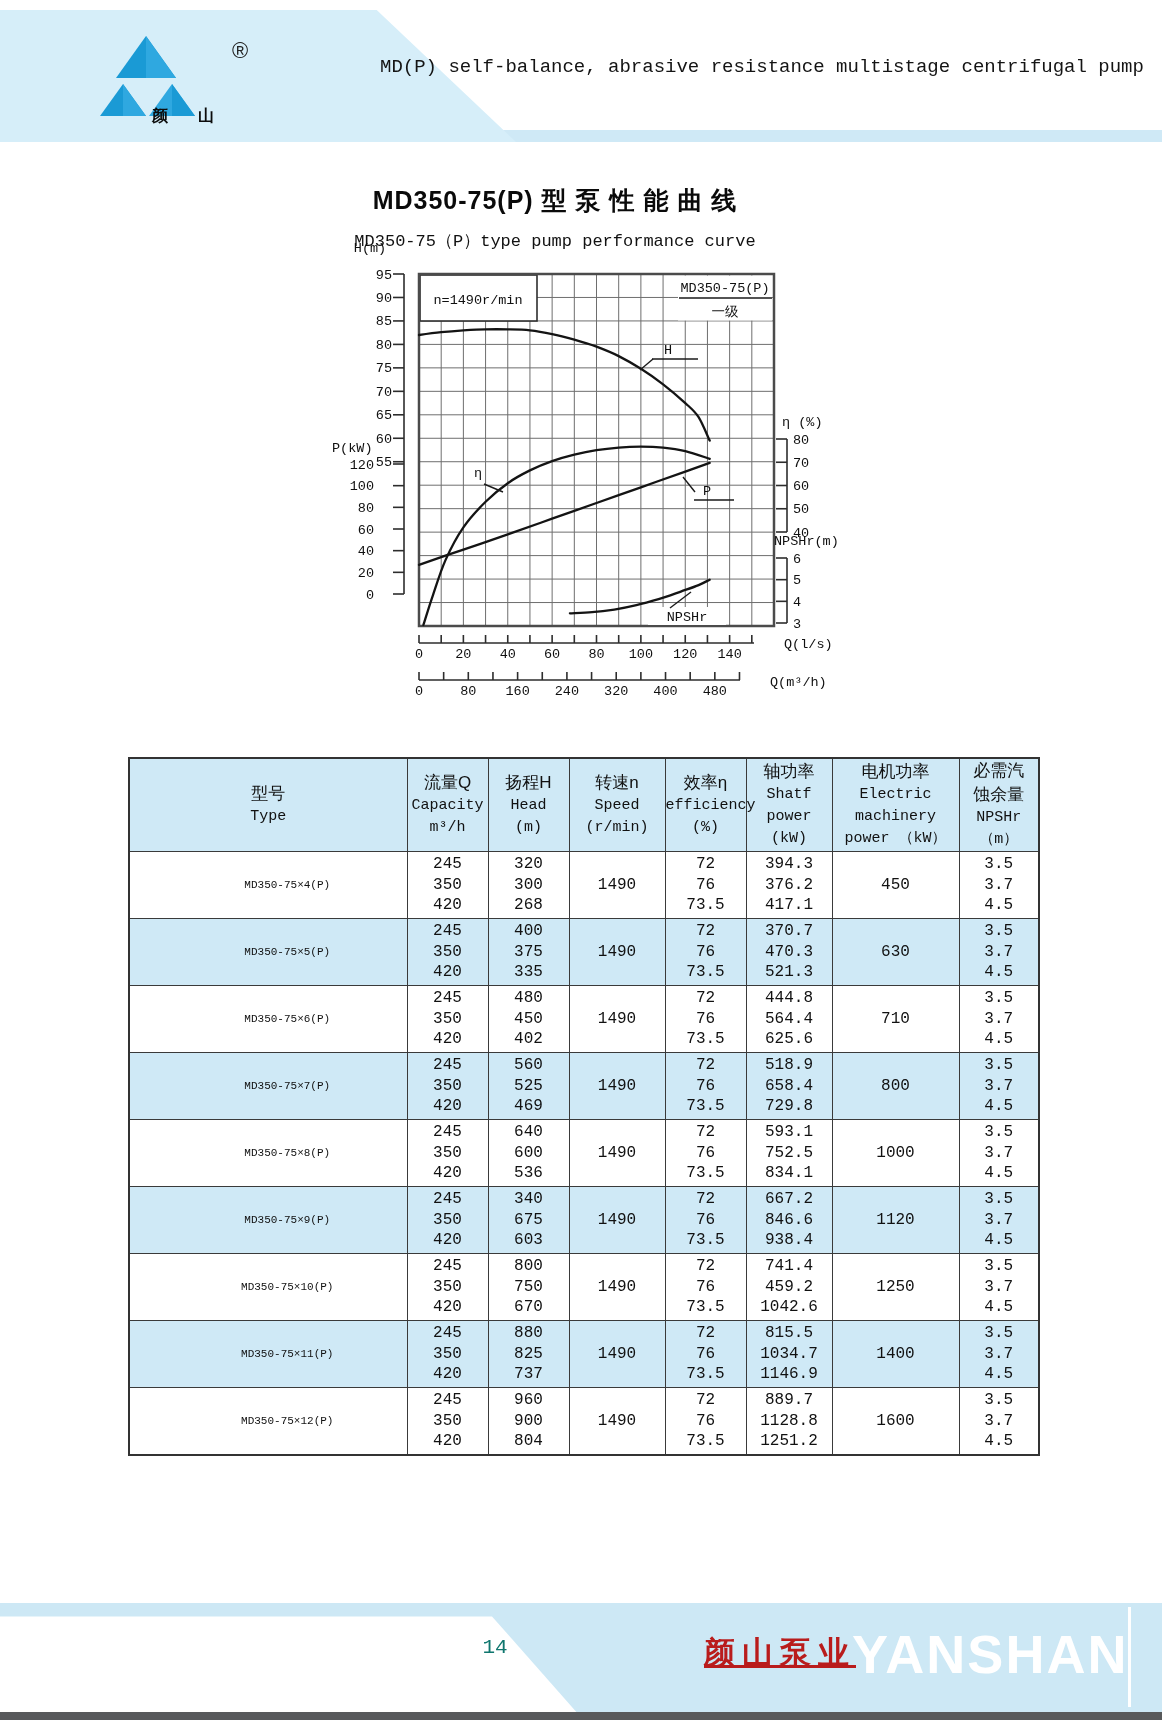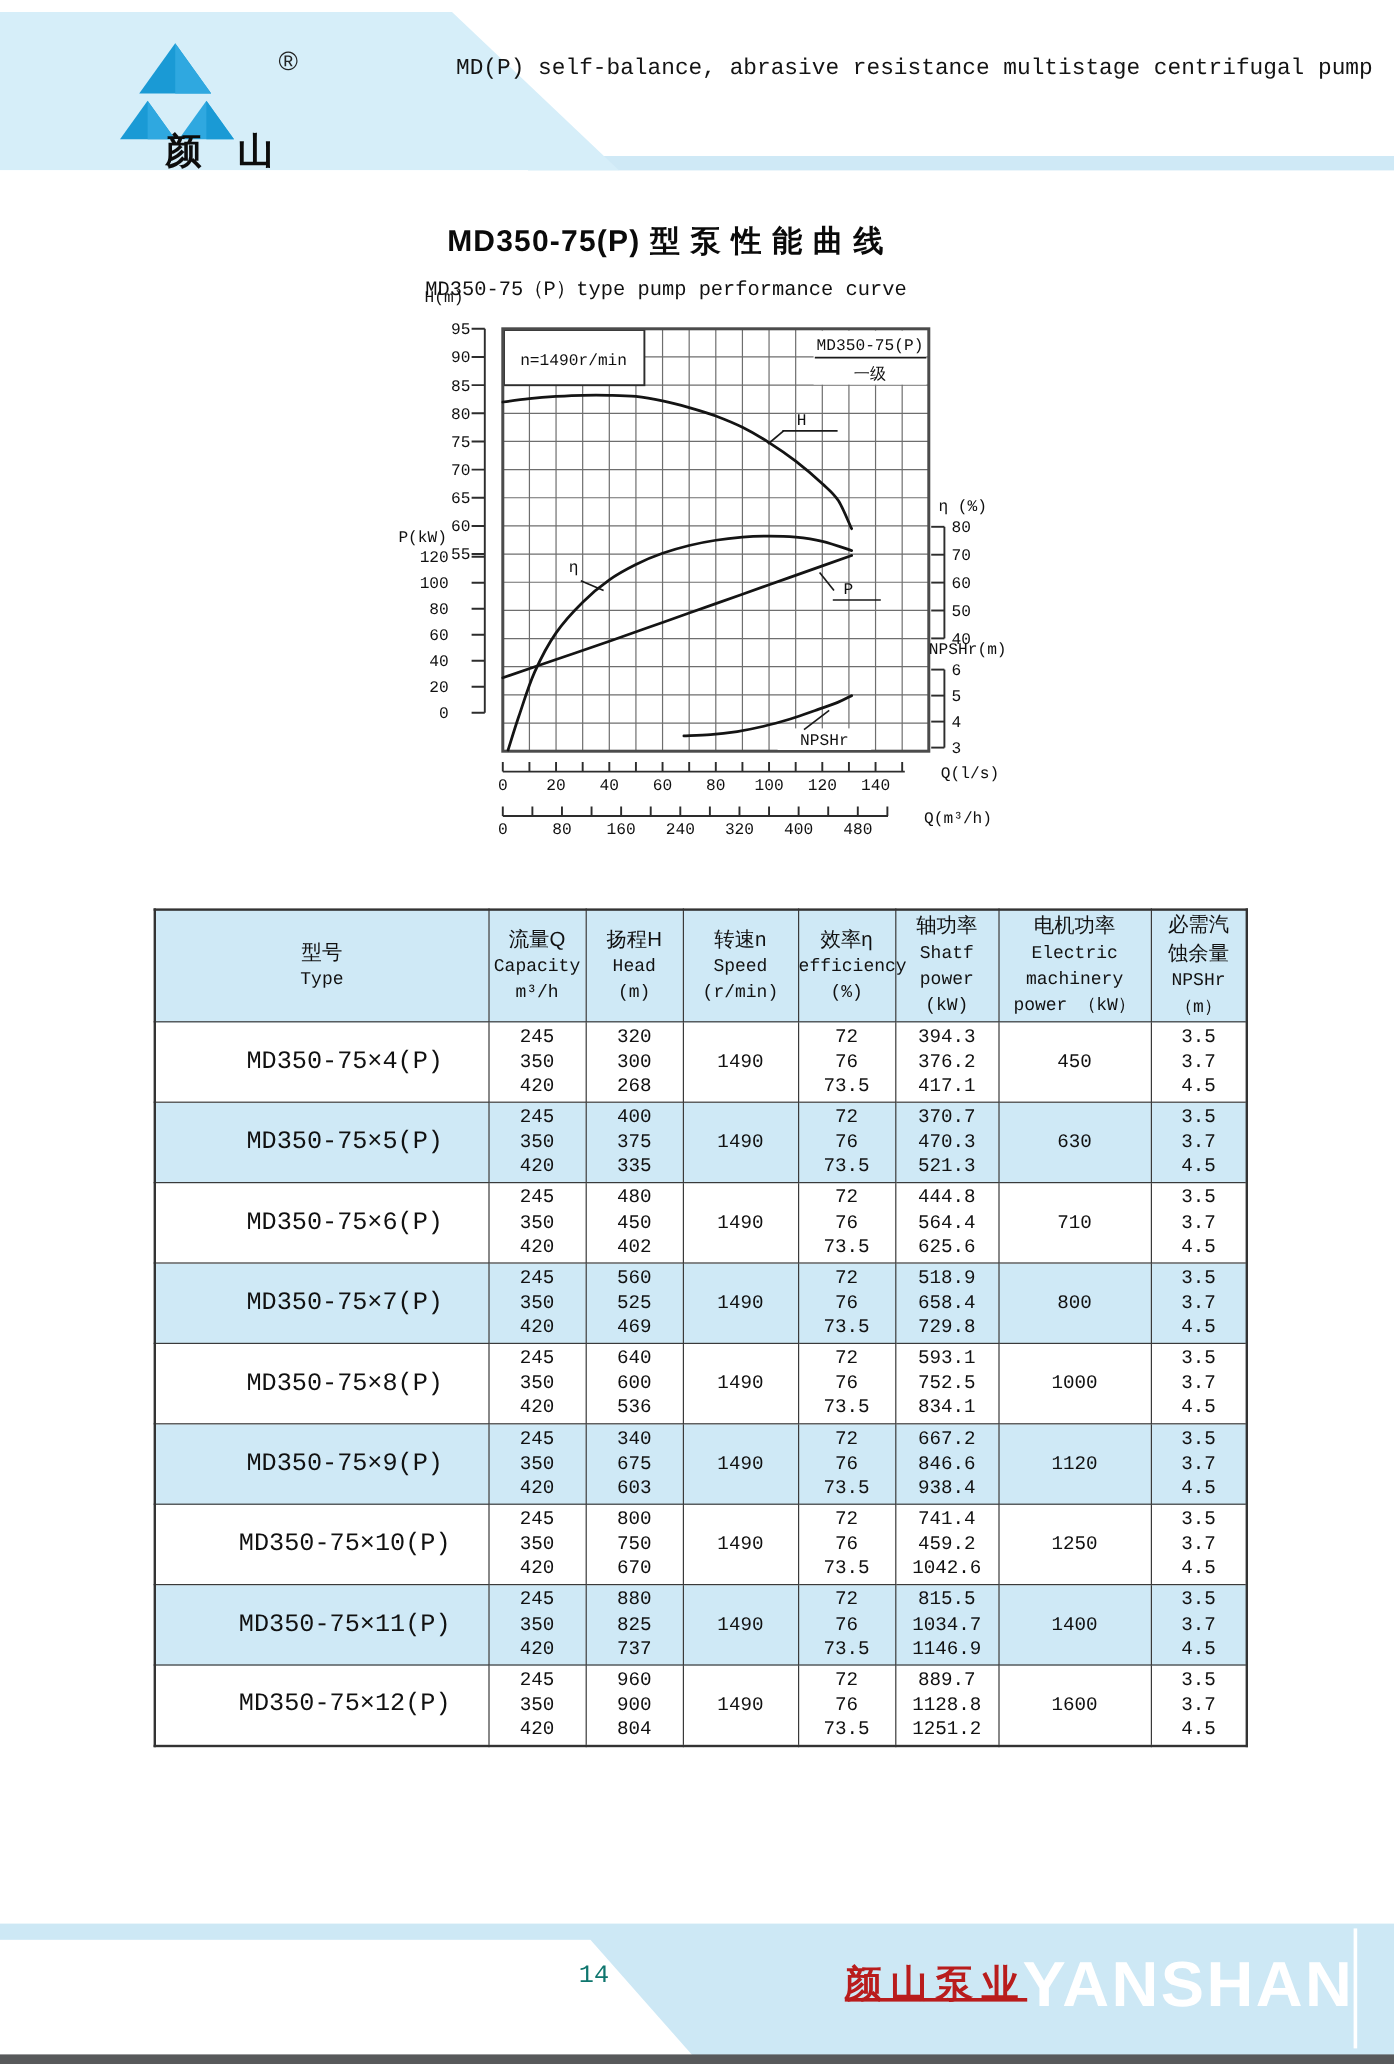--- a/index.html
+++ b/index.html
@@ -3,26 +3,26 @@
 <meta charset="utf-8">
 <style>
   html,body{margin:0;padding:0;background:#e8e8e8;}
   .page{position:relative;width:1162px;height:1720px;margin:0 auto;background:#ffffff;overflow:hidden;
         font-family:"Liberation Sans","DejaVu Sans",sans-serif;color:#111;}
   
   .hdr-strip{position:absolute;left:440px;top:130px;width:722px;height:12px;background:#cfe9f6;}
   .hdr-panel{position:absolute;left:0;top:0;width:516px;height:142px;background:#d6eef9;
              clip-path:polygon(0 7%,73% 7%,100% 100%,0 100%);}
   .logo{position:absolute;left:60px;top:28px;width:220px;height:110px;}
-  .logo-cn{position:absolute;left:38px;top:78px;width:170px;text-align:center;font-size:30px;font-weight:bold;
+  .logo-cn{position:absolute;left:38px;top:78px;width:170px;text-align:center;font-size:16px;font-weight:bold;
            letter-spacing:30px;text-indent:30px;color:#0c0c0c;}
   .logo-reg{position:absolute;left:172px;top:10px;font-size:22px;color:#222;}
   .hdr-titles{position:absolute;left:380px;top:36px;width:700px;text-align:center;}
   .hdr-title{font-size:37px;font-weight:bold;letter-spacing:2px;color:#0a0a0a;white-space:nowrap;}
-  .hdr-sub{margin-top:10px;font-size:19px;font-family:"Liberation Mono","DejaVu Sans Mono",monospace;
+  .hdr-sub{margin-top:20px;font-size:19px;font-family:"Liberation Mono","DejaVu Sans Mono",monospace;
            color:#141414;white-space:nowrap;}
   
   .chart-titles{position:absolute;left:160px;top:168px;width:790px;text-align:center;}
   .chart-title{font-size:25px;font-weight:bold;letter-spacing:1px;color:#0a0a0a;margin-top:16px;}
   .chart-sub{margin-top:12px;font-size:17px;font-family:"Liberation Mono","DejaVu Sans Mono",monospace;}
   #chart-svg{position:absolute;left:292px;top:228px;width:570px;height:500px;}
   #chart-svg text{font:13.5px "Liberation Mono","DejaVu Sans Mono",monospace;fill:#101010;}
   #chart-svg .grid{stroke:#6e6e6e;stroke-width:1;}
   #chart-svg .plotborder{fill:none;stroke:#4b4b4b;stroke-width:2.5;}
   #chart-svg .axis{stroke:#2d2d2d;stroke-width:1.6;fill:none;}
@@ -34,21 +34,21 @@
   .spec-table{position:absolute;left:128px;top:757px;width:910px;border-collapse:collapse;table-layout:fixed;
               font-family:"Liberation Mono","DejaVu Sans Mono",monospace;}
   .spec-table th,.spec-table td{border:1.6px solid #3a3a3a;text-align:center;vertical-align:middle;padding:0;}
   .spec-table thead th{height:79px;background:#cfe9f6;font-weight:normal;}
   .spec-table thead .cn{font-size:17px;font-family:"Liberation Sans","DejaVu Sans",sans-serif;line-height:24px;}
   .spec-table thead .en{font-size:15px;line-height:22px;}
   .spec-table tbody tr{height:67px;}
   .spec-table tbody tr.alt td{background:#cfe9f6;}
   .spec-table td{font-size:16px;}
   .spec-table td .ln{line-height:20.5px;}
-  .spec-table td.model{font-size:21px;padding-left:38px;}
+  .spec-table td.model{font-size:11px;padding-left:38px;}
   .spec-table{border:2.5px solid #333;}
   
   .ft-band{position:absolute;left:0;top:1603px;width:1162px;height:112px;background:#cde8f5;}
   .ft-notch{position:absolute;left:0;top:1603px;width:600px;height:112px;background:#ffffff;
             clip-path:polygon(0 12%,82% 12%,96.5% 100%,0 100%);}
   .ft-graybar{position:absolute;left:0;top:1712px;width:1162px;height:8px;background:#58595b;}
   .ft-page{position:absolute;left:470px;top:1636px;width:50px;text-align:center;font-size:21px;
            font-family:"Liberation Mono","DejaVu Sans Mono",monospace;color:#0f766e;}
   .ft-brand{position:absolute;left:640px;top:1632px;width:280px;text-align:center;font-size:31px;font-weight:bold;
             letter-spacing:7px;color:#b91c1c;text-decoration:underline;}

